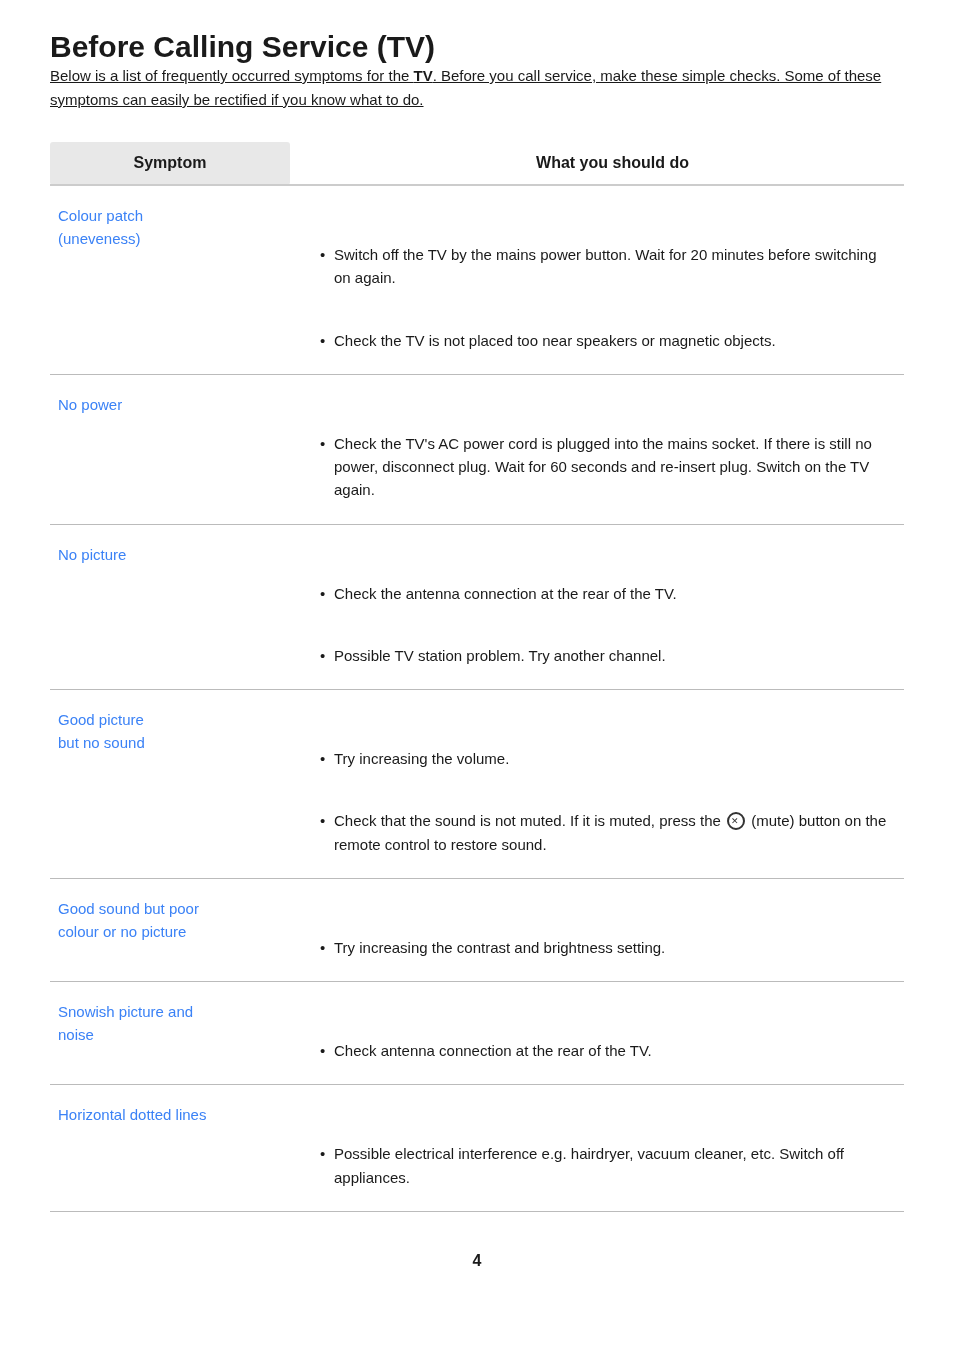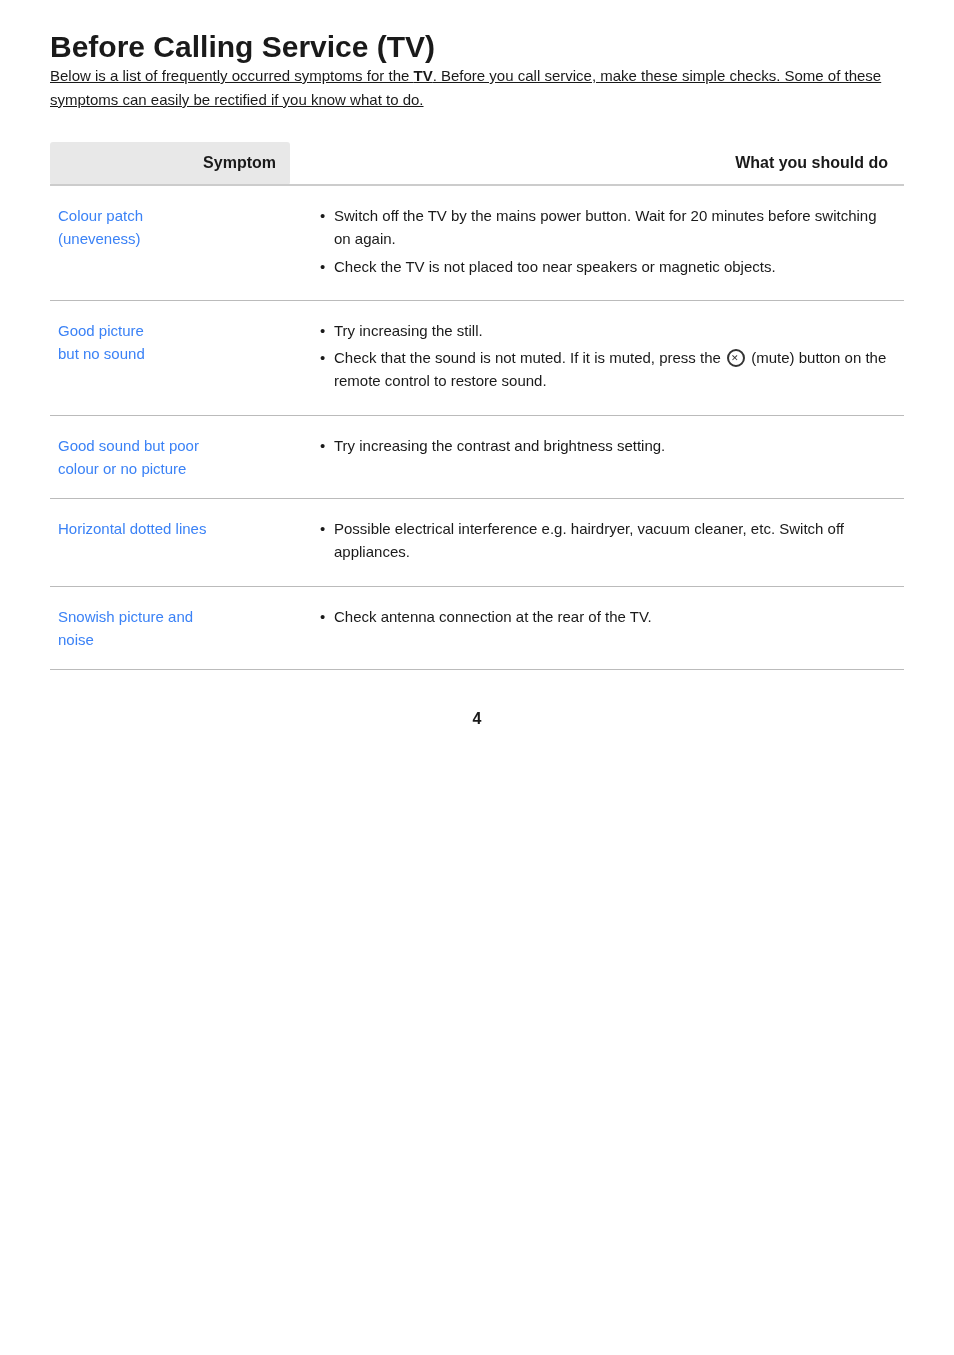--- a/index.html
+++ b/index.html
@@ -28,21 +28,21 @@
     }
     .service-table {
       width: 100%;
       border-collapse: collapse;
     }
     .service-table thead tr {
       border-bottom: 2px solid #cccccc;
     }
     .service-table thead th {
       padding: 12px 16px 12px 8px;
-      text-align: right;
+      text-align: center;
       font-size: 16px;
       font-weight: bold;
     }
     .service-table thead th.symptom-col {
       width: 240px;
       background: #e8e8e8;
       border-radius: 3px;
       padding: 10px 14px;
     }
     .service-table thead th.action-col {
@@ -69,20 +69,21 @@
     .action-list {
       list-style: none;
       padding: 0;
       margin: 0;
     }
     .action-list li {
       padding-left: 14px;
       position: relative;
       margin-bottom: 4px;
       line-height: 1.55;
+      margin-top: 39px;
     }
     .action-list li::before {
       content: "•";
       position: absolute;
       left: 0;
     }
     .mute-icon {
       display: inline-block;
       width: 18px;
       height: 18px;
@@ -131,48 +132,65 @@
   <tr>
         <td class="symptom-cell">Colour patch<br>(uneveness)</td>
         <td class="action-cell">
           <ul class="action-list">
             <li>Switch off the TV by the mains power button. Wait for 20 minutes before switching on again.</li>
             <li>Check the TV is not placed too near speakers or magnetic objects.</li>
           </ul>
         </td>
       </tr>
       <tr>
+        <td class="symptom-cell">No power</td>
+        <td class="action-cell">
+          <ul class="action-list">
+            <li>Check the TV's AC power cord is plugged into the mains socket. If there is still no power, disconnect plug. Wait for 60 seconds and re-insert plug. Switch on the TV again.</li>
+          </ul>
+        </td>
+      </tr>
+      <tr>
+        <td class="symptom-cell">No picture</td>
+        <td class="action-cell">
+          <ul class="action-list">
+            <li>Check the antenna connection at the rear of the TV.</li>
+            <li>Possible TV station problem. Try another channel.</li>
+          </ul>
+        </td>
+      </tr>
+      <tr>
         <td class="symptom-cell">Good picture<br>but no sound</td>
         <td class="action-cell">
           <ul class="action-list">
-            <li>Try increasing the still.</li>
+            <li>Try increasing the volume.</li>
             <li>Check that the sound is not muted. If it is muted, press the <span class="mute-icon"></span> (mute) button on the remote control to restore sound.</li>
           </ul>
         </td>
       </tr>
       <tr>
         <td class="symptom-cell">Good sound but poor<br>colour or no picture</td>
         <td class="action-cell">
           <ul class="action-list">
             <li>Try increasing the contrast and brightness setting.</li>
           </ul>
         </td>
       </tr>
       <tr>
+        <td class="symptom-cell">Snowish picture and<br>noise</td>
+        <td class="action-cell">
+          <ul class="action-list">
+            <li>Check antenna connection at the rear of the TV.</li>
+          </ul>
+        </td>
+      </tr>
+      <tr>
         <td class="symptom-cell">Horizontal dotted lines</td>
         <td class="action-cell">
           <ul class="action-list">
             <li>Possible electrical interference e.g. hairdryer, vacuum cleaner, etc. Switch off appliances.</li>
-          </ul>
-        </td>
-      </tr>
-      <tr>
-        <td class="symptom-cell">Snowish picture and<br>noise</td>
-        <td class="action-cell">
-          <ul class="action-list">
-            <li>Check antenna connection at the rear of the TV.</li>
           </ul>
         </td>
       </tr>
     </tbody>
 </table>
 
 <div class="page-number">4</div>
 
 </body></html>

